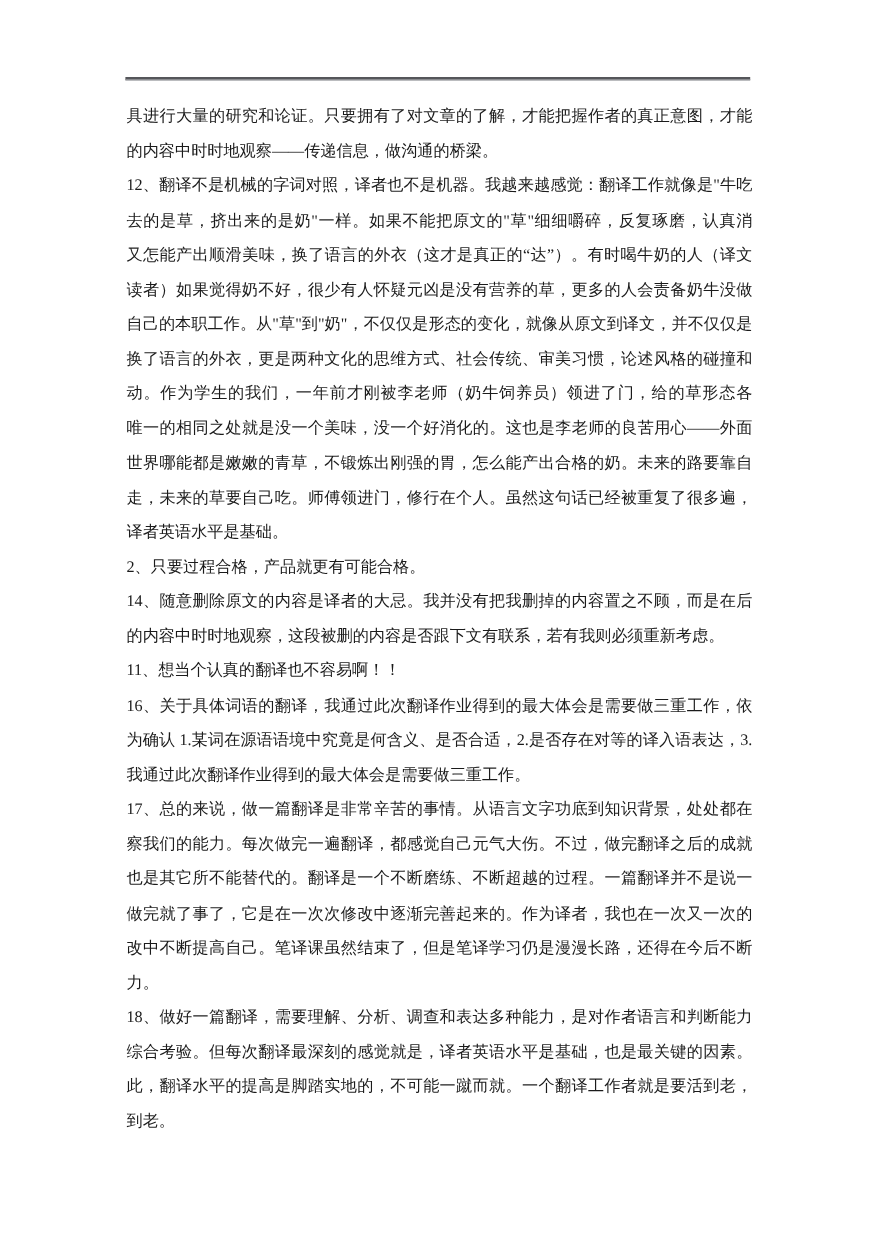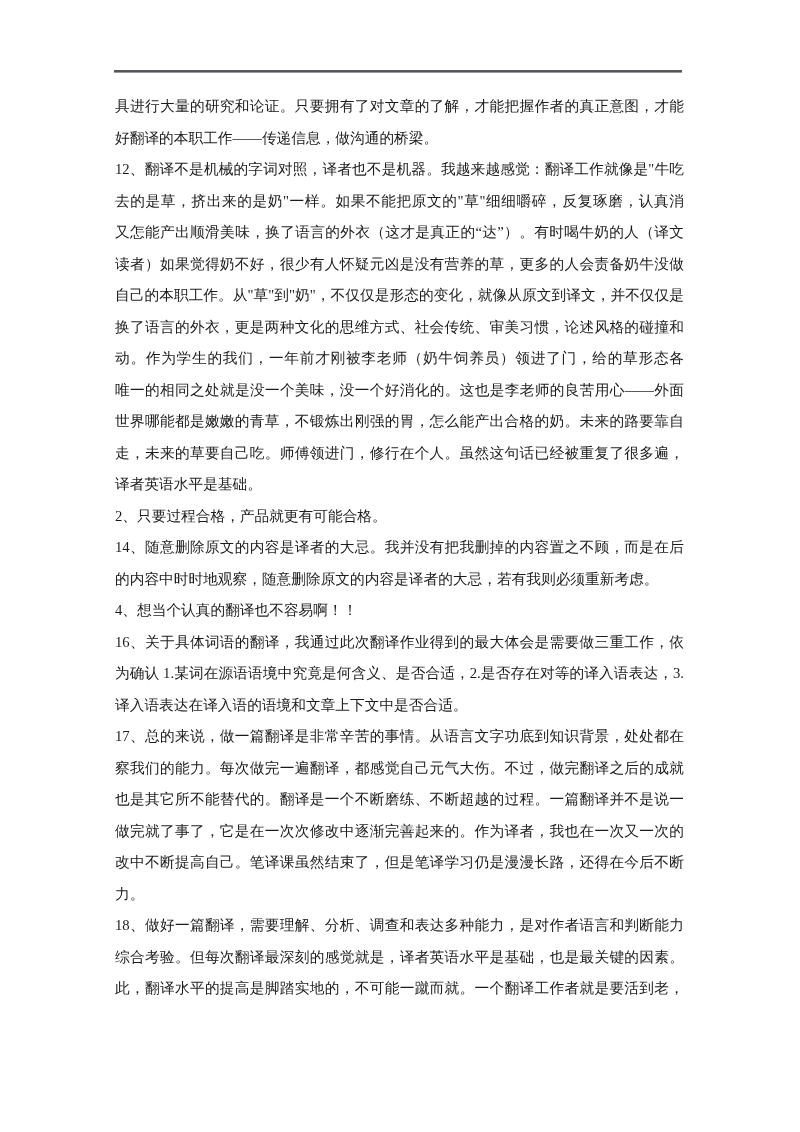--- a/index.html
+++ b/index.html
@@ -51,57 +51,58 @@
   }
 </style>
 </head>
 <body>
 
 <div class="page">
   <div class="header-rule"></div>
   <div class="text-body" id="text-body">
       <div class="paragraph">
         <div class="text-line cont">具进行大量的研究和论证。只要拥有了对文章的了解，才能把握作者的真正意图，才能做</div>
-        <div class="text-line">好翻译的本职工作——传递信息，做沟通的桥梁。</div>
+        <div class="text-line">的内容中时时地观察——传递信息，做沟通的桥梁。</div>
       </div>
       <div class="paragraph">
         <div class="text-line cont">12、翻译不是机械的字词对照，译者也不是机器。我越来越感觉：翻译工作就像是"牛吃下</div>
         <div class="text-line cont">去的是草，挤出来的是奶"一样。如果不能把原文的"草"细细嚼碎，反复琢磨，认真消化，</div>
         <div class="text-line cont">又怎能产出顺滑美味，换了语言的外衣（这才是真正的“达”）。有时喝牛奶的人（译文的</div>
         <div class="text-line cont">读者）如果觉得奶不好，很少有人怀疑元凶是没有营养的草，更多的人会责备奶牛没做好</div>
         <div class="text-line cont">自己的本职工作。从"草"到"奶"，不仅仅是形态的变化，就像从原文到译文，并不仅仅是</div>
         <div class="text-line cont">换了语言的外衣，更是两种文化的思维方式、社会传统、审美习惯，论述风格的碰撞和互</div>
         <div class="text-line cont">动。作为学生的我们，一年前才刚被李老师（奶牛饲养员）领进了门，给的草形态各异，</div>
         <div class="text-line cont">唯一的相同之处就是没一个美味，没一个好消化的。这也是李老师的良苦用心——外面的</div>
         <div class="text-line cont">世界哪能都是嫩嫩的青草，不锻炼出刚强的胃，怎么能产出合格的奶。未来的路要靠自己</div>
         <div class="text-line cont">走，未来的草要自己吃。师傅领进门，修行在个人。虽然这句话已经被重复了很多遍，但</div>
         <div class="text-line">译者英语水平是基础。</div>
       </div>
       <div class="paragraph">
         <div class="text-line">2、只要过程合格，产品就更有可能合格。</div>
       </div>
       <div class="paragraph">
         <div class="text-line cont">14、随意删除原文的内容是译者的大忌。我并没有把我删掉的内容置之不顾，而是在后面</div>
-        <div class="text-line">的内容中时时地观察，随意删除原文的内容是译者的大忌，若有我则必须重新考虑。</div>
+        <div class="text-line">的内容中时时地观察，这段被删的内容是否跟下文有联系，若有我则必须重新考虑。</div>
       </div>
       <div class="paragraph">
-        <div class="text-line">4、想当个认真的翻译也不容易啊！！</div>
+        <div class="text-line">11、想当个认真的翻译也不容易啊！！</div>
       </div>
       <div class="paragraph">
         <div class="text-line cont">16、关于具体词语的翻译，我通过此次翻译作业得到的最大体会是需要做三重工作，依次</div>
         <div class="text-line cont">为确认 1.某词在源语语境中究竟是何含义、是否合适，2.是否存在对等的译入语表达，3.该</div>
-        <div class="text-line">译入语表达在译入语的语境和文章上下文中是否合适。</div>
+        <div class="text-line">我通过此次翻译作业得到的最大体会是需要做三重工作。</div>
       </div>
       <div class="paragraph">
         <div class="text-line cont">17、总的来说，做一篇翻译是非常辛苦的事情。从语言文字功底到知识背景，处处都在考</div>
         <div class="text-line cont">察我们的能力。每次做完一遍翻译，都感觉自己元气大伤。不过，做完翻译之后的成就感</div>
         <div class="text-line cont">也是其它所不能替代的。翻译是一个不断磨练、不断超越的过程。一篇翻译并不是说一次</div>
         <div class="text-line cont">做完就了事了，它是在一次次修改中逐渐完善起来的。作为译者，我也在一次又一次的修</div>
         <div class="text-line cont">改中不断提高自己。笔译课虽然结束了，但是笔译学习仍是漫漫长路，还得在今后不断努</div>
         <div class="text-line">力。</div>
       </div>
       <div class="paragraph">
         <div class="text-line cont">18、做好一篇翻译，需要理解、分析、调查和表达多种能力，是对作者语言和判断能力的</div>
         <div class="text-line cont">综合考验。但每次翻译最深刻的感觉就是，译者英语水平是基础，也是最关键的因素。因</div>
         <div class="text-line cont">此，翻译水平的提高是脚踏实地的，不可能一蹴而就。一个翻译工作者就是要活到老，学</div>
+        <div class="text-line">到老。</div>
       </div>
     </div>
 </div>
 
 </body></html>

